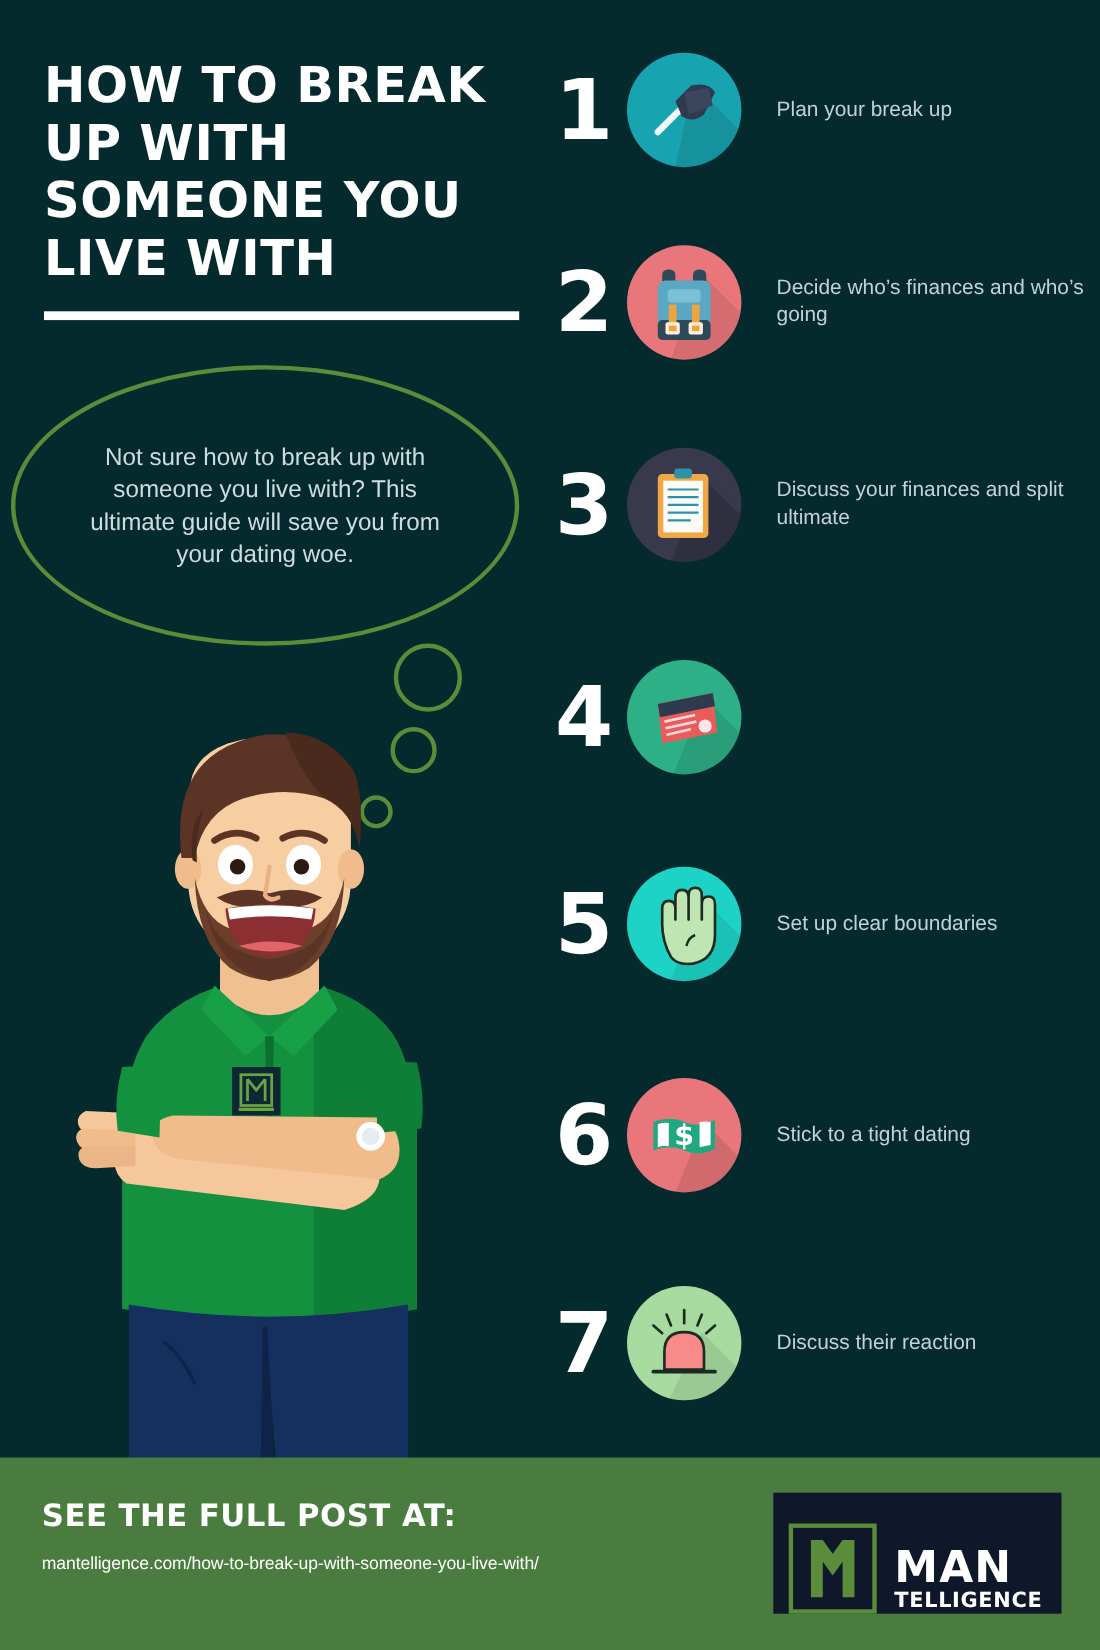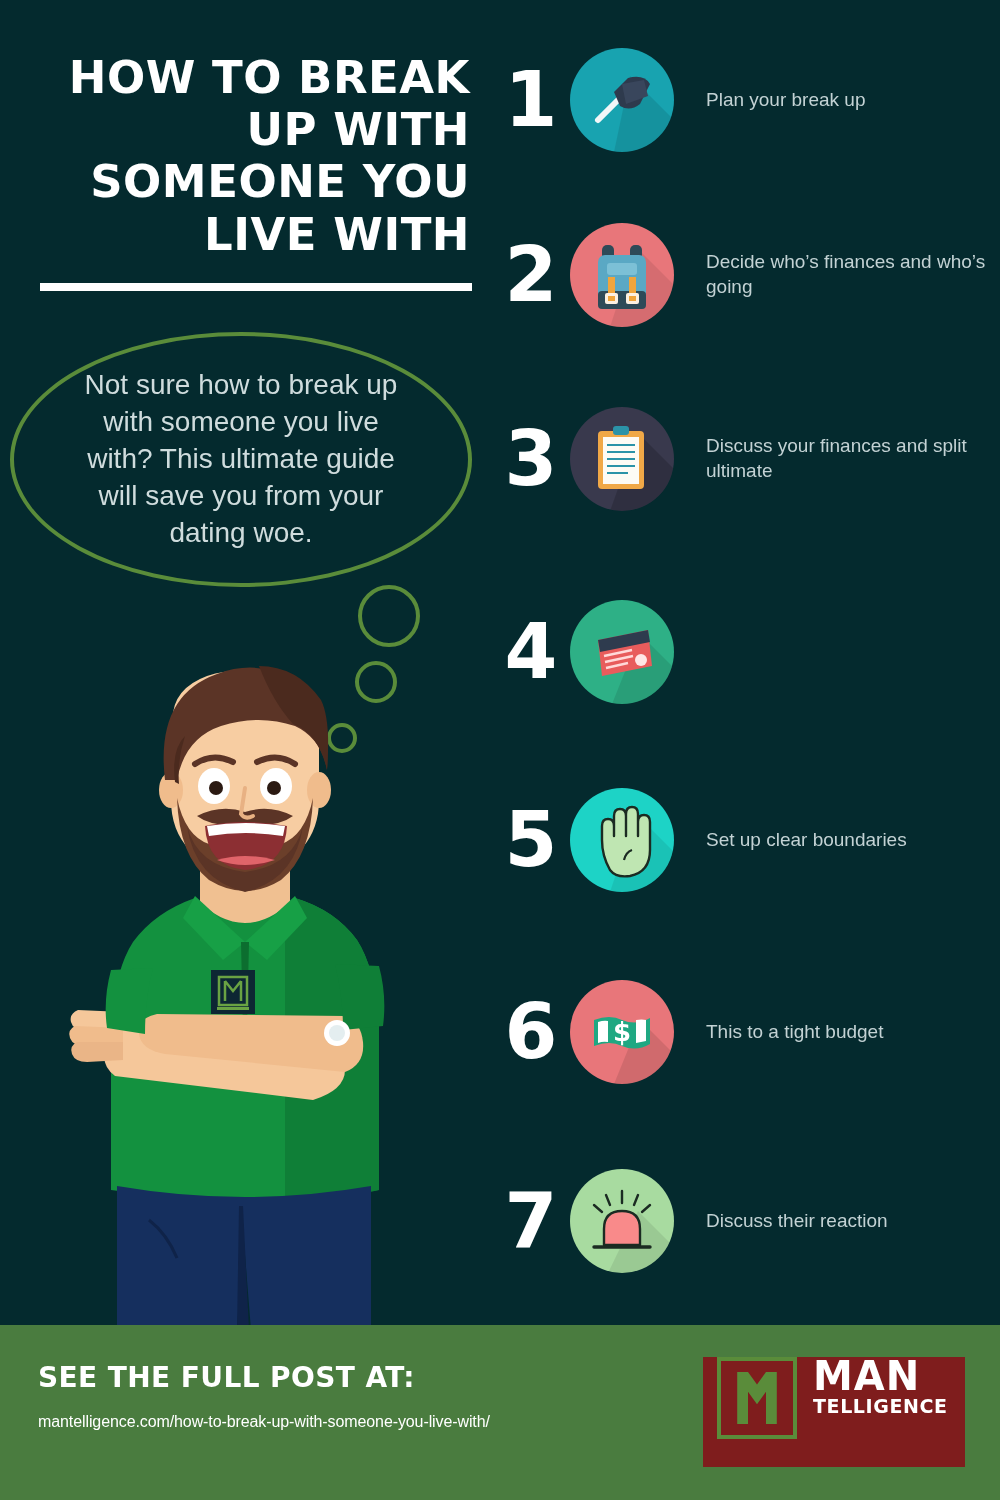--- a/index.html
+++ b/index.html
@@ -17,42 +17,42 @@
 
   
   #title-block { position:absolute; left:40px; top:52px; width:430px; }
   #title-text {
     font-family:"DejaVu Sans", sans-serif;
     font-weight:bold;
     font-size:45px;
     line-height:1.16;
     letter-spacing:0.5px;
     color:#ffffff;
-    text-align:right;
+    text-align:left;
     text-transform:uppercase;
   }
   #title-rule {
     margin:22px auto 0 auto;
     width:432px; height:8px;
     background:#ffffff;
   }
 
   
   #thought-bubble {
     position:absolute; left:10px; top:332px;
     width:462px; height:255px;
     border:4px solid #5a8c3a;
     border-radius:50%;
     display:flex; align-items:center; justify-content:center;
   }
   #thought-bubble-text {
     width:345px;
     text-align:center;
     color:#cfdcdd;
-    font-size:28px;
+    font-size:22px;
     line-height:1.32;
   }
   .tb-dot {
     position:absolute;
     border:4px solid #5a8c3a;
     border-radius:50%;
   }
   #tb-dot-1 { left:358px; top:585px; width:62px; height:62px; }
   #tb-dot-2 { left:355px; top:661px; width:42px; height:42px; }
   #tb-dot-3 { left:327px; top:723px; width:30px; height:30px; }
@@ -110,22 +110,22 @@
   }
   #footer-url {
     position:absolute; left:38px; top:88px;
     font-size:16px;
     color:#ffffff;
     letter-spacing:-0.1px;
   }
   #logo-box {
     position:absolute; left:703px; top:32px;
     width:262px; height:110px;
-    background:#7f1d1d;
-    display:flex; align-items:flex-start;
+    background:#0f172a;
+    display:flex; align-items:flex-end;
   }
   #logo-mark {
     flex:0 0 80px; margin-left:14px;
     width:80px; height:82px;
     border:4px solid #5a8c3a;
     position:relative;
   }
   #logo-words { margin-left:16px; }
   #logo-word-man {
     font-family:"DejaVu Sans", sans-serif;
@@ -317,21 +317,21 @@
       <div class="step-number">6</div>
       <div class="step-icon" style="background:#e8767a">
         <svg viewBox="0 0 104 104">
           <path d="M70 40 L104 74 L104 104 L44 104 Z" fill="#000" opacity="0.10"></path>
           <path d="M24 40 Q40 34 52 40 Q66 46 80 38 L80 64 Q66 72 52 66 Q40 60 24 66 Z" fill="#1fa882"></path>
           <path d="M28 42 Q34 40 38 41 L38 62 Q33 61 28 63 Z" fill="#ffffff"></path>
           <path d="M66 40 Q72 39 76 40 L76 61 Q71 62 66 63 Z" fill="#ffffff"></path>
           <text x="52" y="61" font-family="DejaVu Sans, sans-serif" font-size="26" font-weight="bold" fill="#ffffff" text-anchor="middle">$</text>
         </svg>
       </div>
-      <div class="step-label">This to a tight budget</div>
+      <div class="step-label">Stick to a tight dating</div>
     </div>
 
     <div class="step" style="top:1165px">
       <div class="step-number">7</div>
       <div class="step-icon" style="background:#a8dba0">
         <svg viewBox="0 0 104 104">
           <path d="M68 42 L104 78 L104 104 L38 104 Z" fill="#000" opacity="0.08"></path>
           <path d="M34 76 L34 60 Q34 42 52 42 Q70 42 70 60 L70 76 Z" fill="#f98a8a" stroke="#1b2b22" stroke-width="2.4" stroke-linejoin="round"></path>
           <line x1="24" y1="78" x2="80" y2="78" stroke="#1b2b22" stroke-width="3.4" stroke-linecap="round"></line>
           <g stroke="#1b2b22" stroke-width="2.4" stroke-linecap="round">

